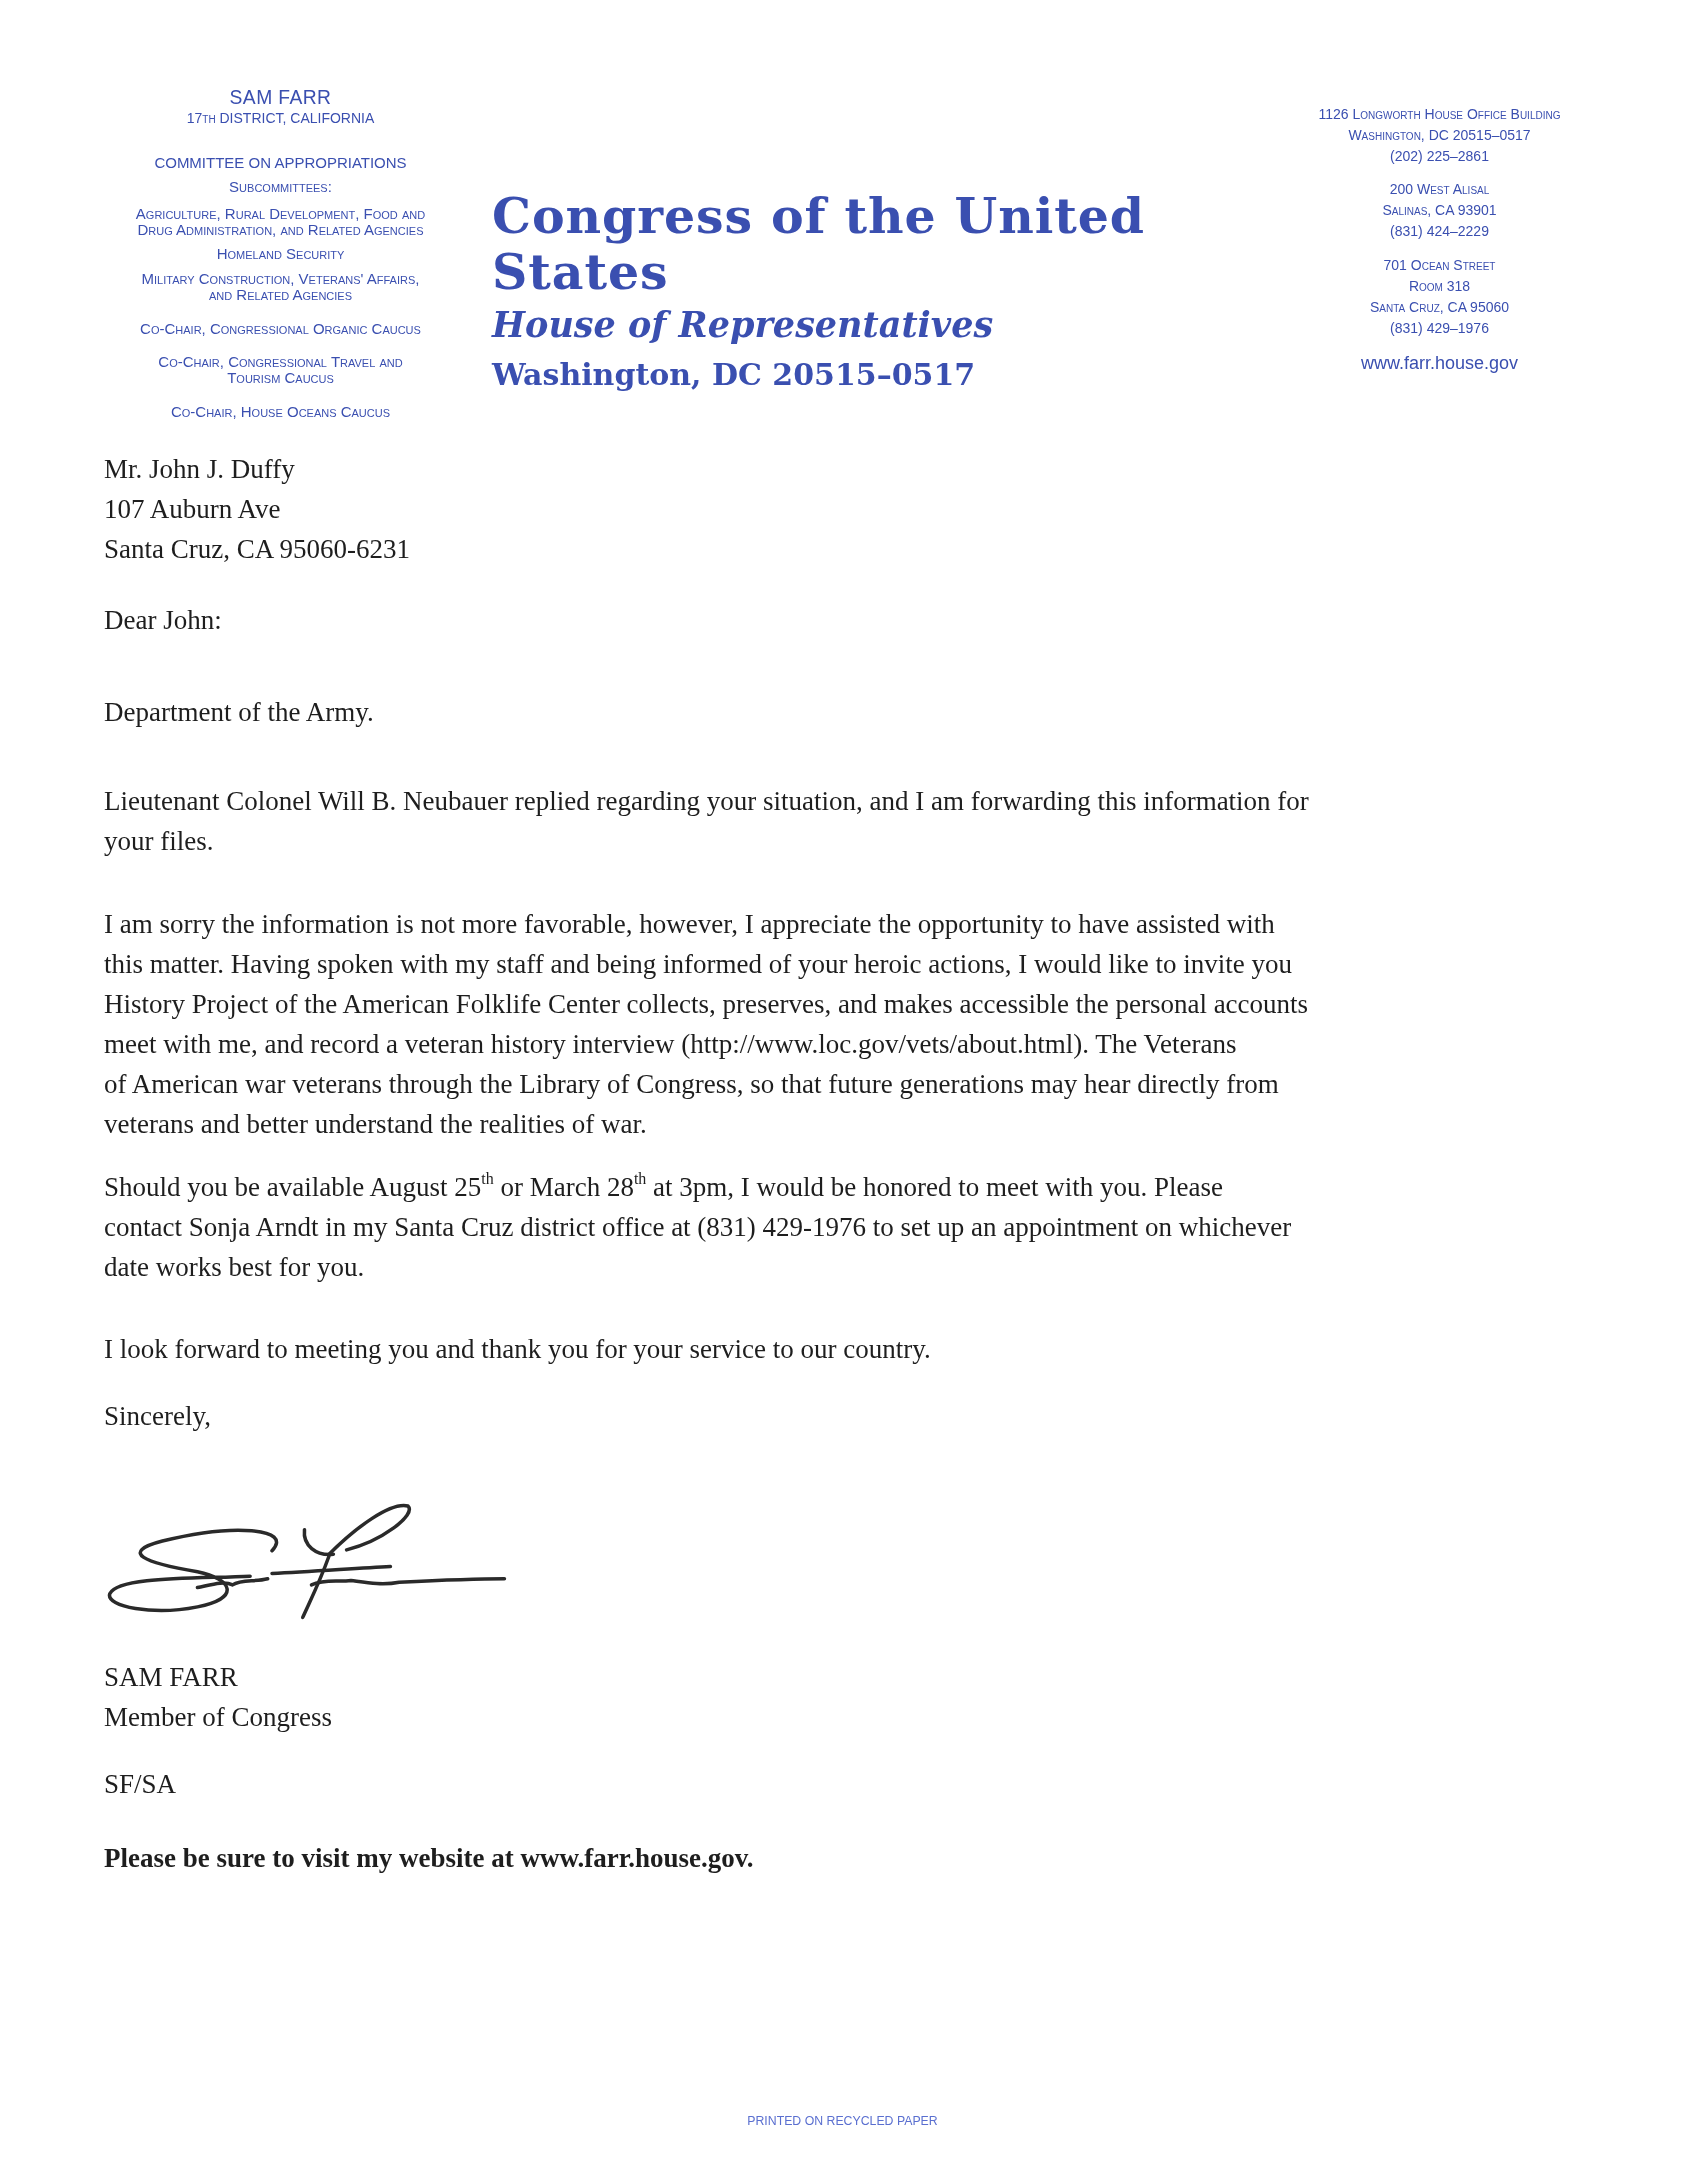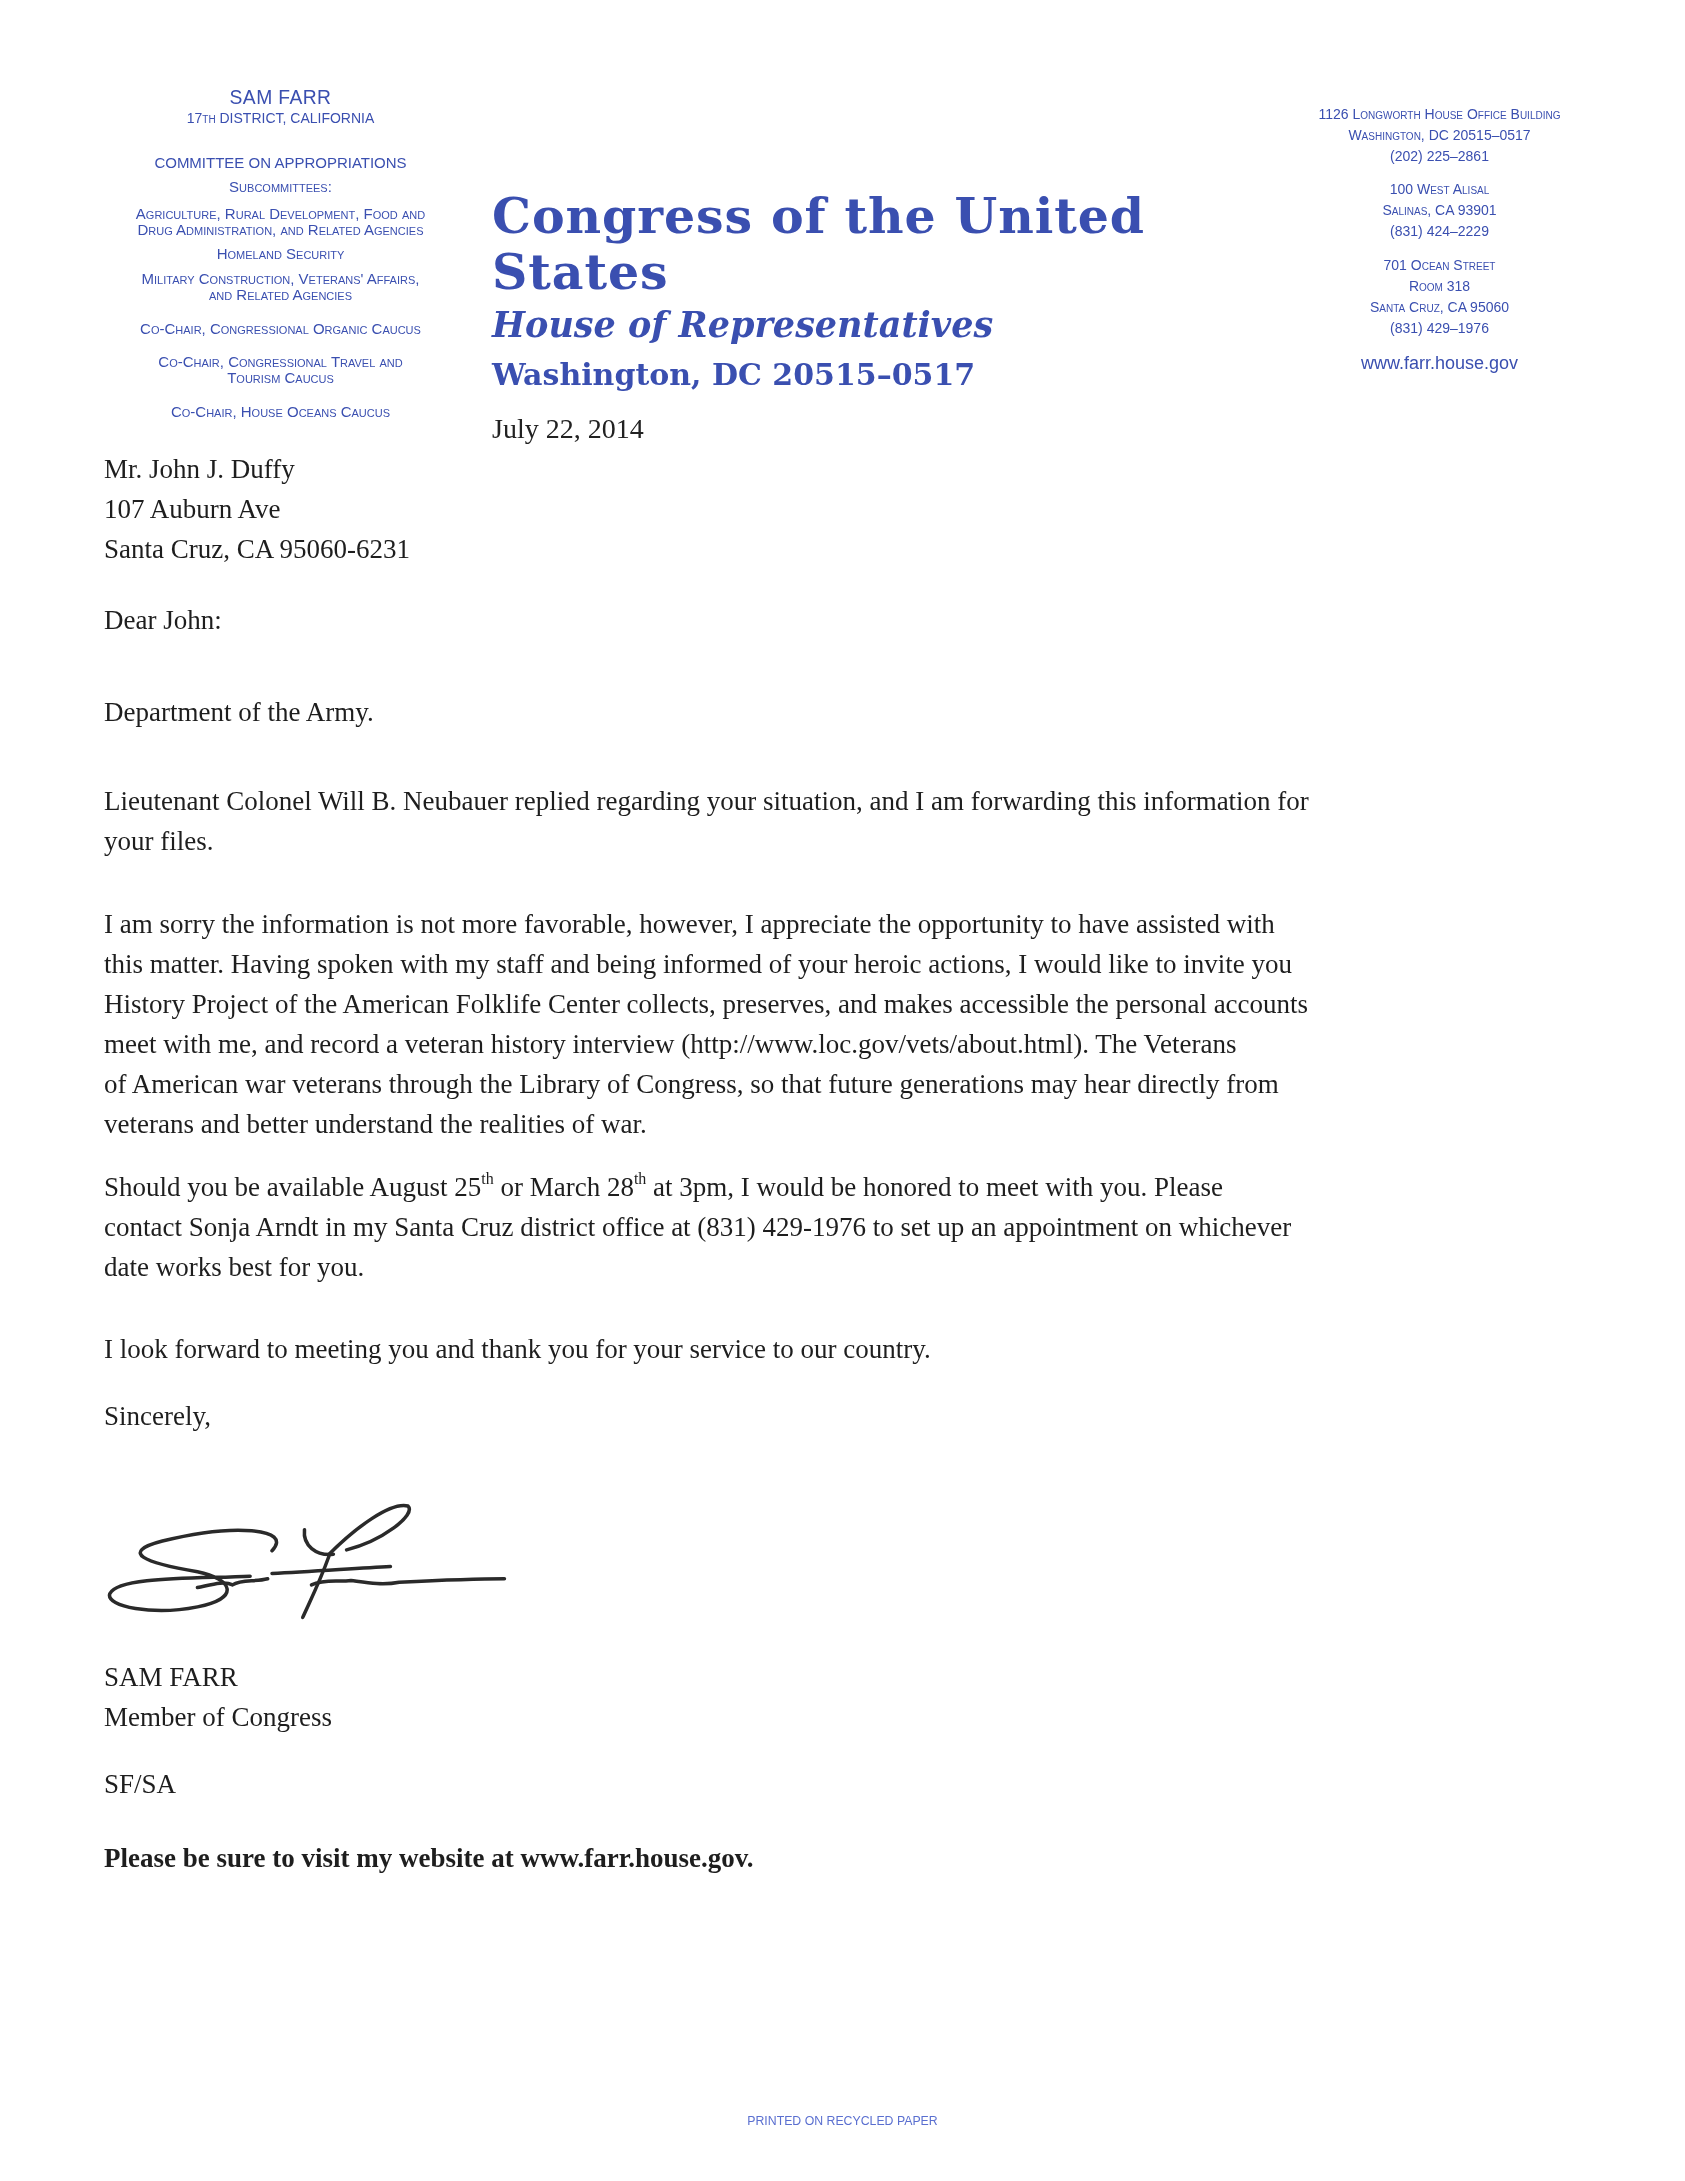--- a/index.html
+++ b/index.html
@@ -78,31 +78,30 @@
   </div>
   <div class="item gap sc">
     <div>Co-Chair, House Oceans Caucus</div>
   </div>
 </div>
 
 <div id="center-head" class="blue">
   <div class="l1">Congress of the United States</div>
   <div class="l2">House of Representatives</div>
   <div class="l3">Washington, DC 20515–0517</div>
-  <div class="date serif">July 22, 2014</div>
 </div>
 
 <div id="right-head" class="blue sans sc">
   <div>
     <div class="ln">1126 Longworth House Office Building</div>
     <div class="ln">Washington, DC 20515–0517</div>
     <div class="ln">(202) 225–2861</div>
   </div>
   <div class="grp">
-    <div class="ln">100 West Alisal</div>
+    <div class="ln">200 West Alisal</div>
     <div class="ln">Salinas, CA 93901</div>
     <div class="ln">(831) 424–2229</div>
   </div>
   <div class="grp">
     <div class="ln">701 Ocean Street</div>
     <div class="ln">Room 318</div>
     <div class="ln">Santa Cruz, CA 95060</div>
     <div class="ln">(831) 429–1976</div>
   </div>
   <div class="ln web" style="font-variant: normal;">www.farr.house.gov</div>

